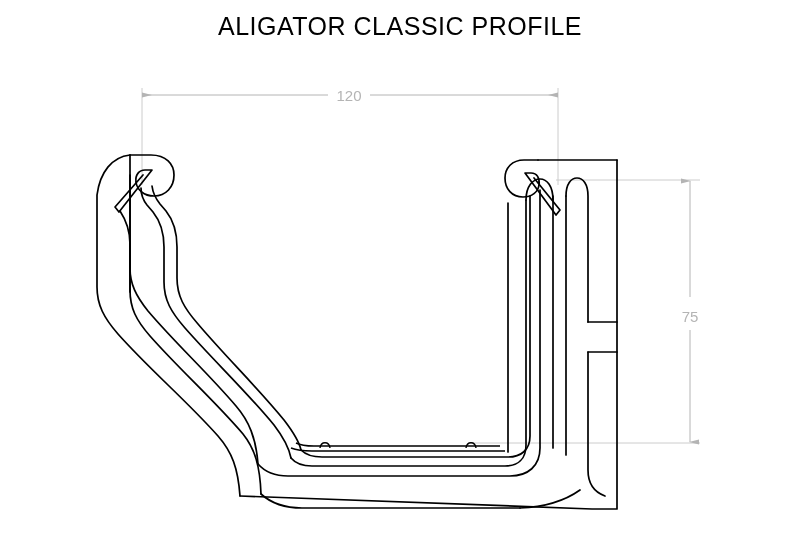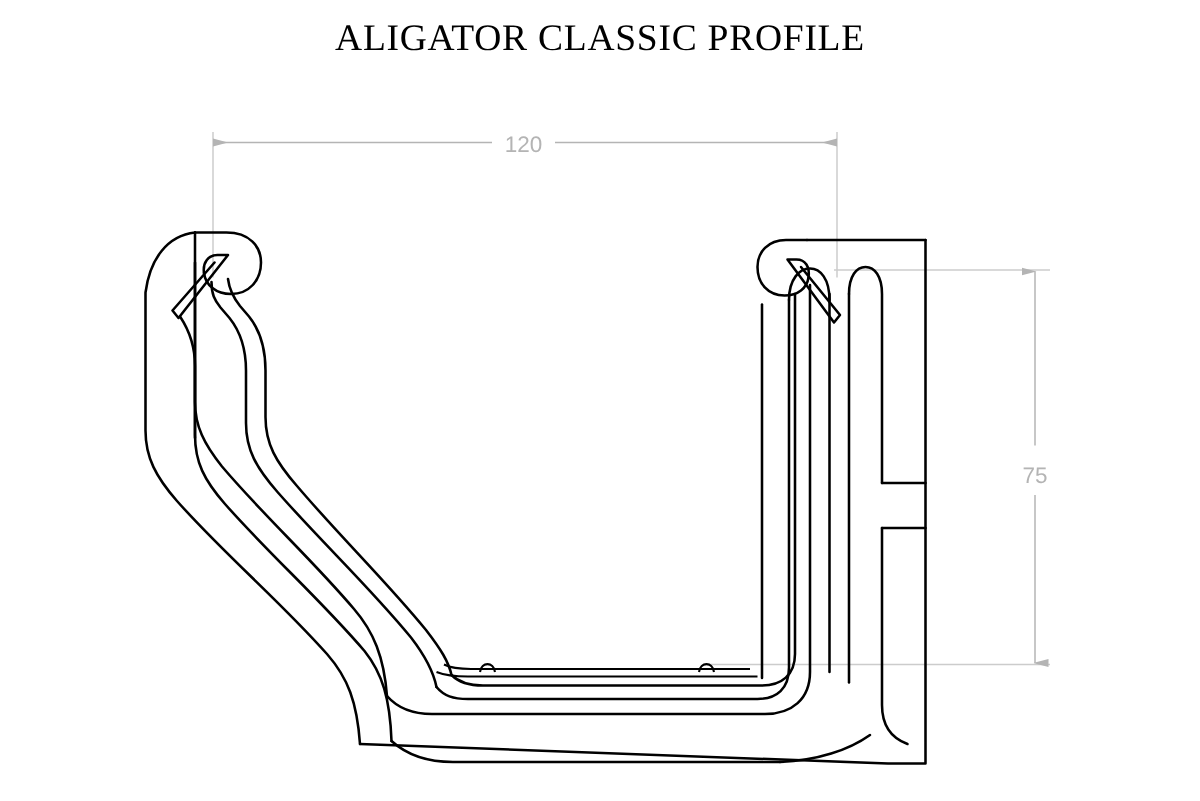--- a/index.html
+++ b/index.html
@@ -21,21 +21,21 @@
     width: 800px;
     height: 534px;
     background: #ffffff;
   }
   #title-text {
     position: absolute;
     left: 0;
     top: 12px;
     width: 800px;
     text-align: center;
-    font-family: Liberation Serif, serif;
+    font-family: Liberation Sans, sans-serif;
     font-size: 25px;
     font-weight: 400;
     letter-spacing: 0.5px;
     color: #000000;
     user-select: none;
   }
   svg#profile-svg {
     position: absolute;
     left: 0;
     top: 0;

